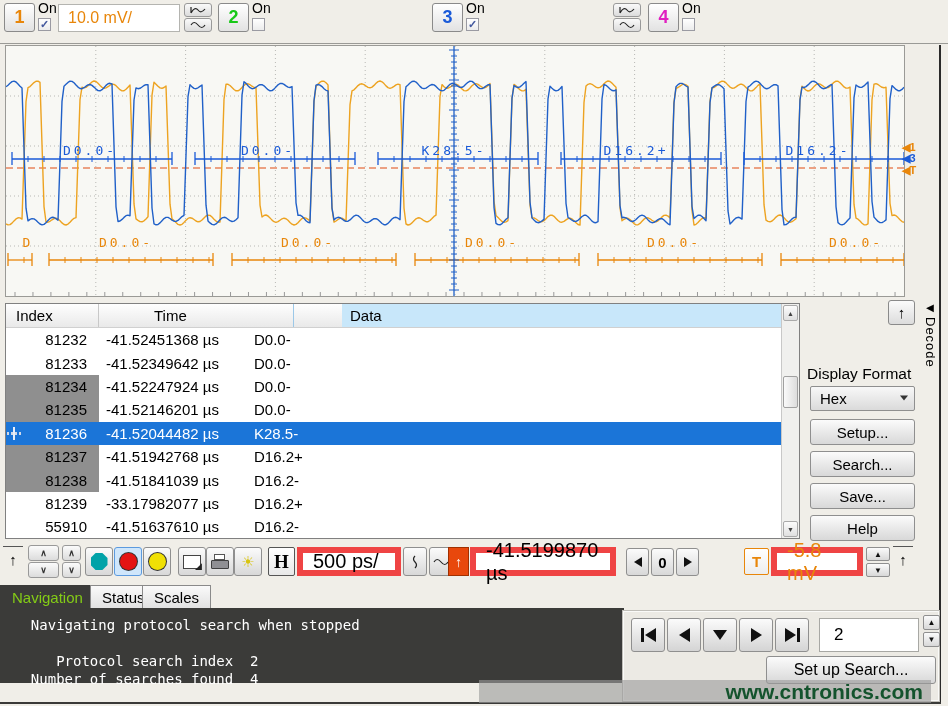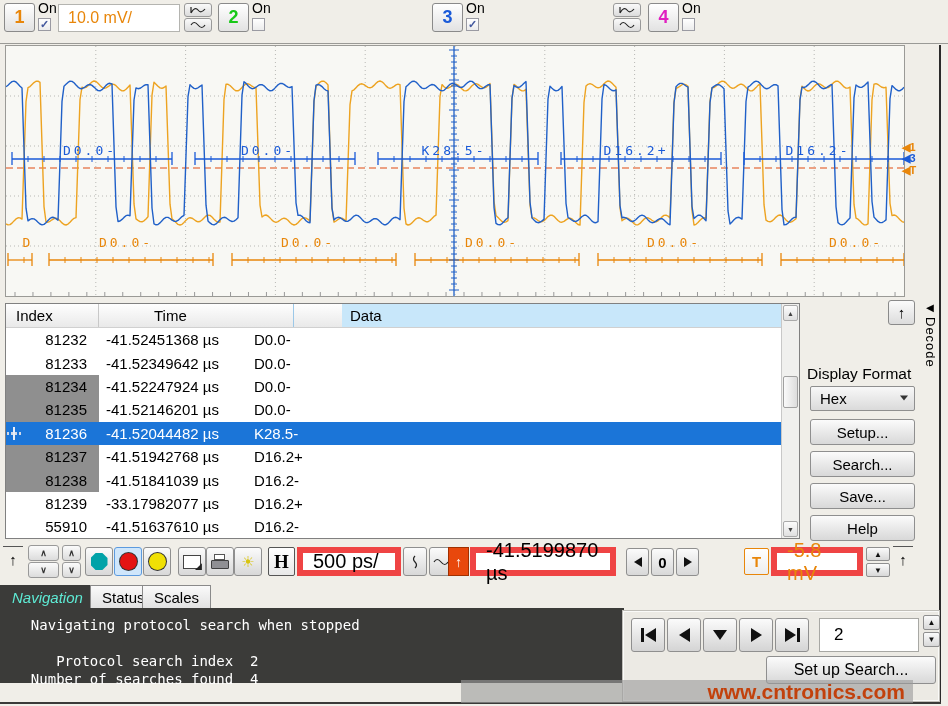--- a/index.html
+++ b/index.html
@@ -99,33 +99,33 @@
   .tbtn{position:absolute;left:744px;top:548px;width:25px;height:27px;background:linear-gradient(#fff,#ededed);
     border:1px solid #e8860a;border-radius:2px;color:#e8860a;font-weight:bold;font-size:15px;
     display:flex;align-items:center;justify-content:center;box-sizing:border-box;}
   .spincol{position:absolute;display:flex;flex-direction:column;gap:2px;}
   .spinbtn{background:linear-gradient(#fbfbfb,#d8d8d8);border:1px solid #8f8f8f;border-radius:2px;
     font-size:8px;display:flex;align-items:center;justify-content:center;color:#111;box-sizing:border-box;}
 
   
   .tab{position:absolute;top:585px;height:24px;font-size:15px;display:flex;align-items:center;
     padding:0 11px;border:1px solid #8a8a8a;border-bottom:none;background:linear-gradient(#fafafa,#e0e0e0);box-sizing:border-box;}
-  .tab.active{background:#3b3b39;color:#5eead4;border-color:#3b3b39;font-style:italic;}
+  .tab.active{background:#3b3b39;color:#84cc16;border-color:#3b3b39;}
   .darkpanel{position:absolute;left:0;top:608px;width:624px;height:75px;background:#3b3b39;}
   .statuspre{margin:0;padding:8px 0 0 14px;color:#fff;font-family:"DejaVu Sans Mono",monospace;font-size:14px;line-height:18px;}
   .navpanel{position:absolute;left:622px;top:610px;width:318px;height:92px;background:#eceae4;
     border:1px solid #c0beb8;box-shadow:inset 0 0 0 1px #fafaf8;box-sizing:border-box;}
   .nbtn{position:absolute;top:7px;width:34px;height:34px;background:linear-gradient(#fbfbfb,#d4d4d4);
     border:1px solid #8f8f8f;border-radius:3px;display:flex;align-items:center;justify-content:center;gap:1px;box-sizing:border-box;}
   .countfield{position:absolute;left:196px;top:7px;width:100px;height:34px;background:#fff;border:1px solid #a8a8a4;
     font-size:17px;display:flex;align-items:center;padding-left:14px;box-sizing:border-box;}
   .setupbtn{position:absolute;left:143px;top:45px;width:170px;height:28px;background:linear-gradient(#fbfbfb,#d8d8d8);
     border:1px solid #8f8f8f;border-radius:3px;font-size:16px;display:flex;align-items:center;justify-content:center;box-sizing:border-box;}
-  .watermark{position:absolute;left:461px;top:680px;width:452px;height:23px;background:rgba(155,155,155,0.62);
-    color:#c2410c;font-size:21px;font-weight:bold;text-align:right;line-height:23px;padding-right:8px;box-sizing:border-box;z-index:5;}
+  .watermark{position:absolute;left:479px;top:680px;width:452px;height:23px;background:rgba(155,155,155,0.62);
+    color:#14532d;font-size:21px;font-weight:bold;text-align:right;line-height:23px;padding-right:8px;box-sizing:border-box;z-index:5;}
   .bottomline{position:absolute;left:0;top:702px;width:941px;height:2px;background:#3a3a38;}
 </style>
 </head>
 <body>
 
 <div id="app">
 
   <div class="chbtn ch1" style="left:4px">1</div>
   <div class="ongrp" style="left:38px">
     <div class="onlbl">On</div>

